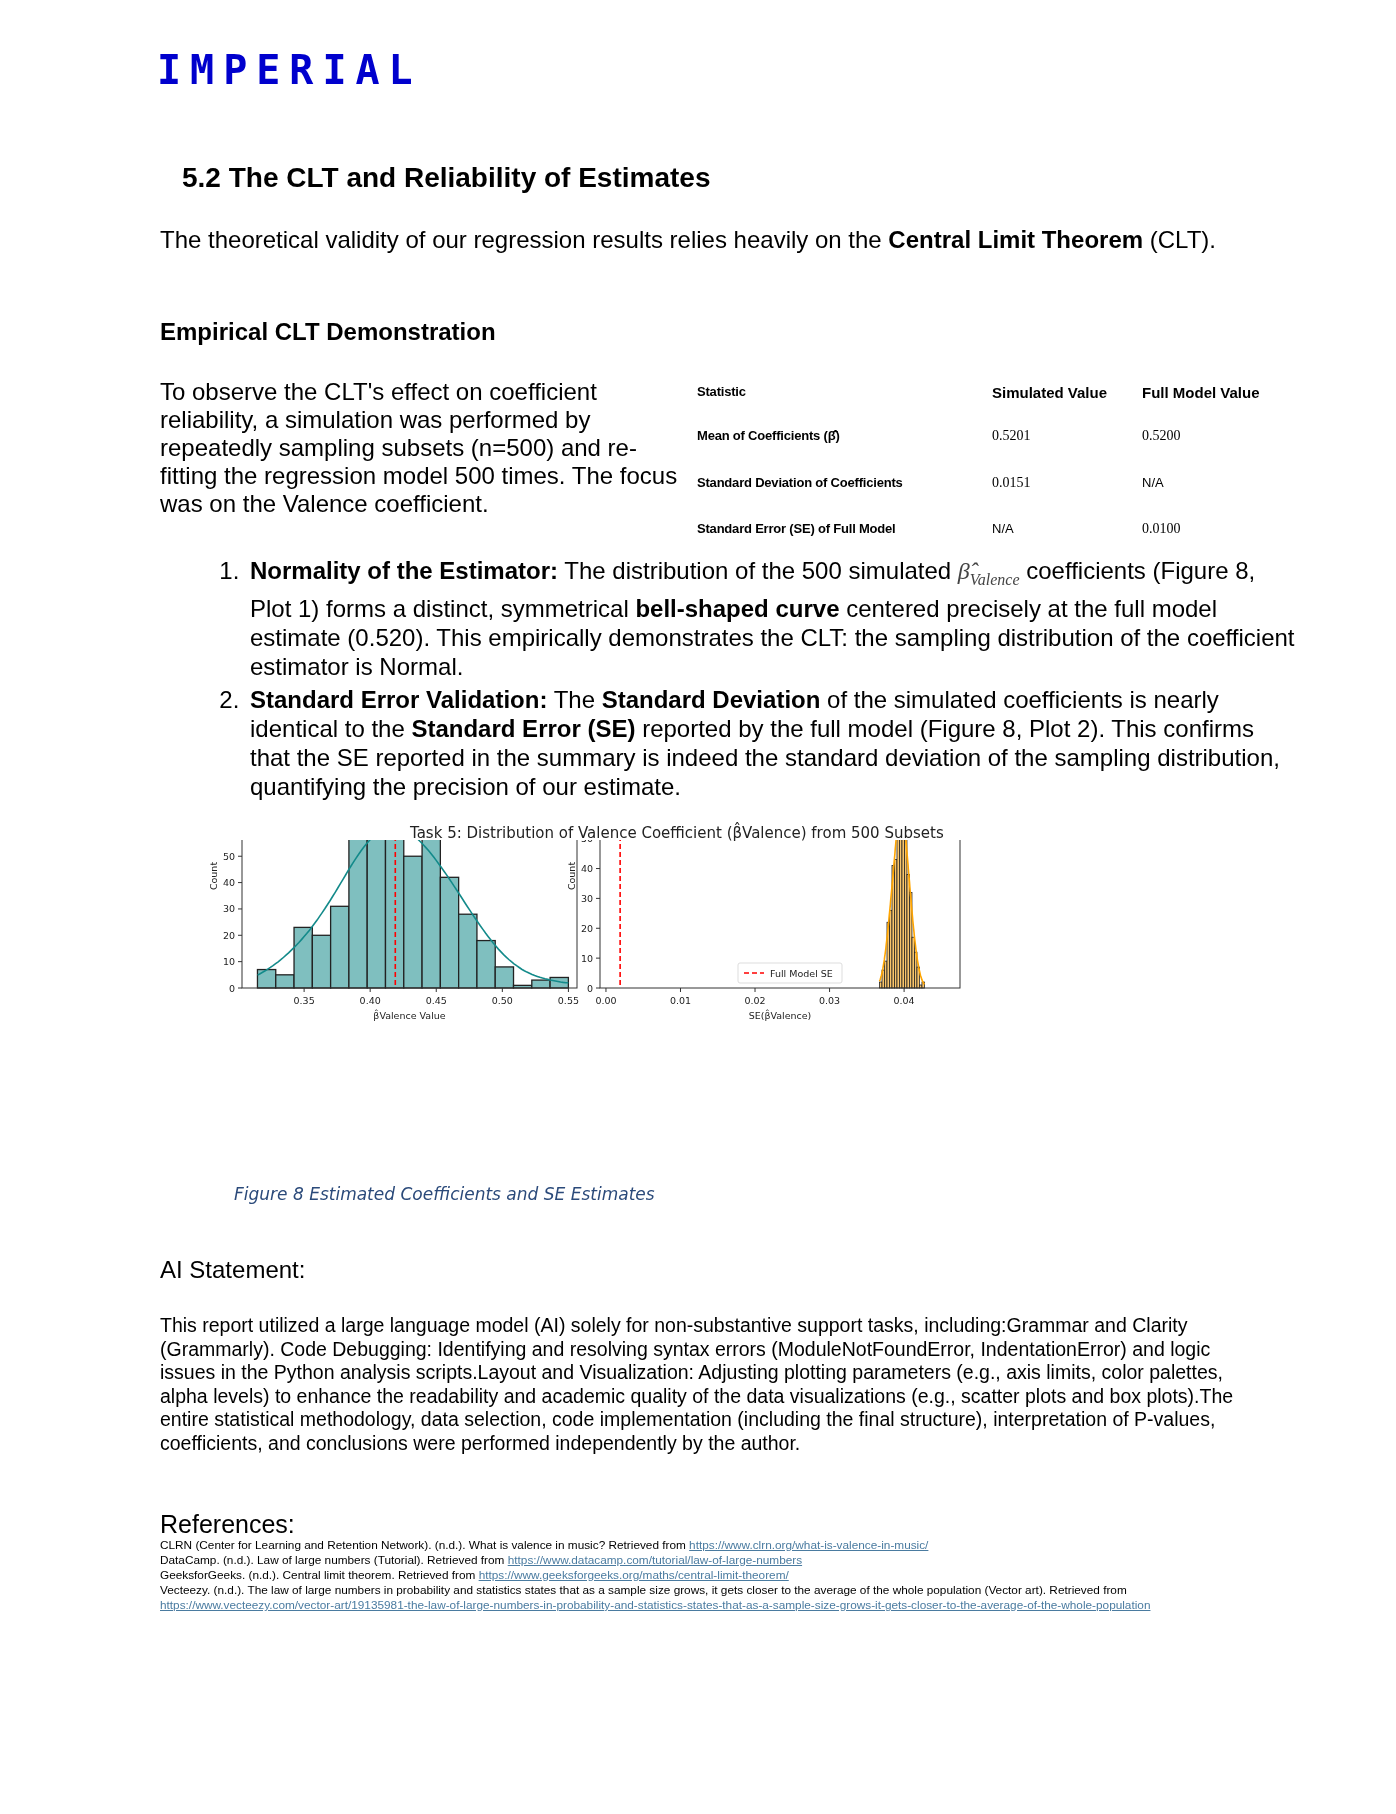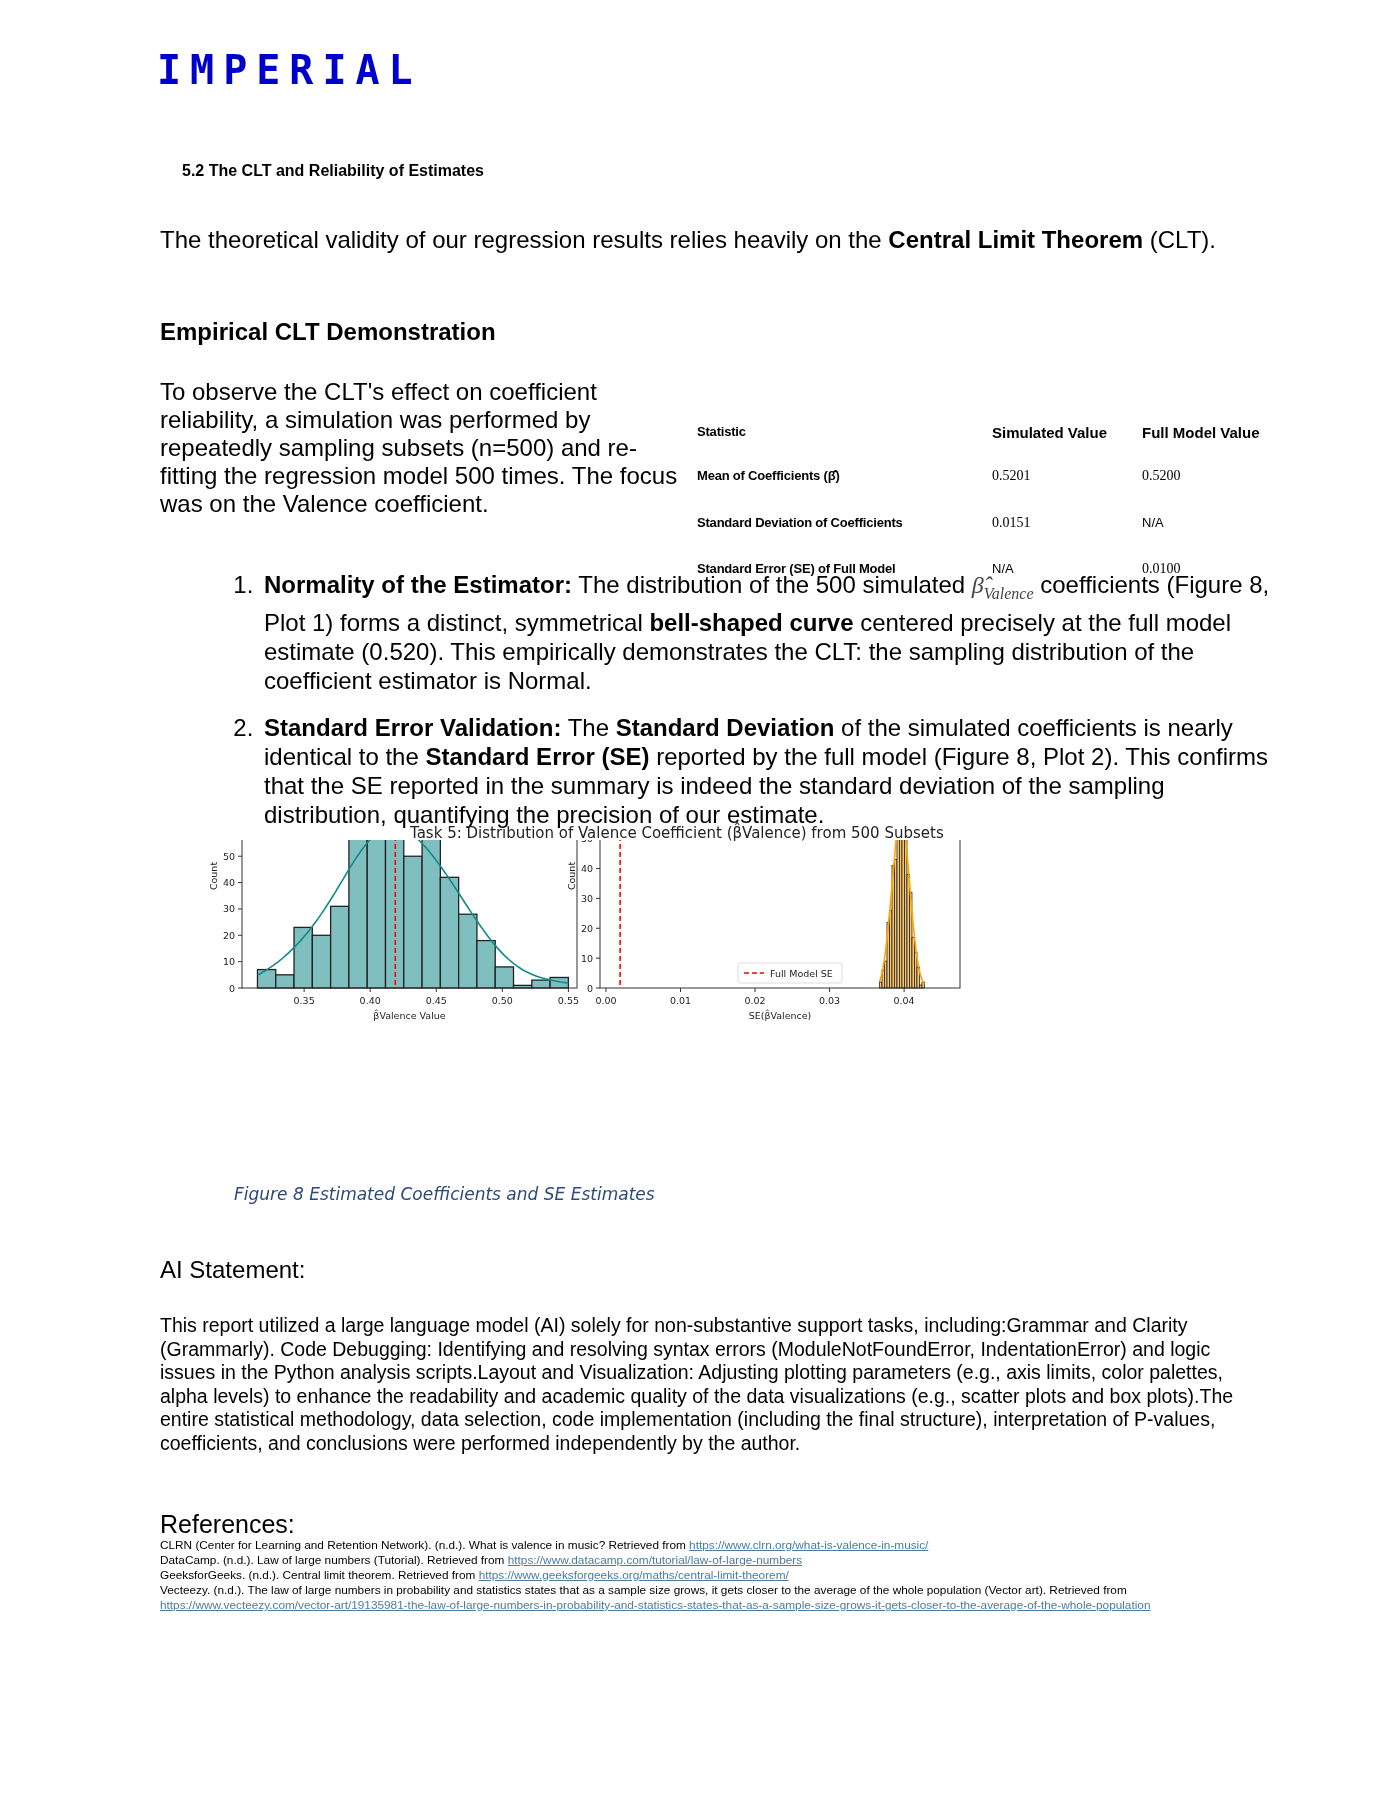--- a/index.html
+++ b/index.html
@@ -1,32 +1,32 @@
 <!DOCTYPE html>
 <html><head>
 <meta charset="utf-8">
 <style>
   html, body { margin:0; padding:0; background:#ffffff; }
   body { width:1396px; height:1814px; position:relative; overflow:hidden; font-family:"Liberation Sans", sans-serif; color:#000; }
   .abs { position:absolute; }
   .logo { left:157px; top:32px; font-family:"DejaVu Sans Mono", monospace; font-weight:bold; font-size:40px; letter-spacing:9px; color:#0000cd;margin-top:15px; }
-  .h2 { left:182px; top:162px; font-size:16px; font-weight:bold; }
+  .h2 { left:182px; top:162px; font-size:28px; font-weight:bold; }
   .p-intro { left:160px; top:226px; width:1080px; font-size:24px; line-height:28px; }
   .h3 { left:160px; top:318px; font-size:24px; font-weight:bold; }
   .p-sim { left:160px; top:378px; width:520px; font-size:24px; line-height:28px; }
   .stat-table { left:697px; top:378px; width:580px; font-size:13px; }
-  .stat-table .row { position:absolute; left:0; width:580px; height:20px;margin-top:40px; }
+  .stat-table .row { position:absolute; left:0; width:580px; height:20px; }
   .stat-table .c1 { position:absolute; left:0; font-weight:bold; font-family:"Liberation Sans", sans-serif; font-size:13px; letter-spacing:-0.2px; }
   .stat-table .c2 { position:absolute; left:295px; }
   .stat-table .c3 { position:absolute; left:445px; }
   .num { font-family:"Liberation Serif", serif; font-size:14px; }
   .na { font-family:"Liberation Sans", sans-serif; font-size:13px; }
   .hdr { font-weight:bold; font-size:15px; }
   ol.list { position:absolute; left:192px; top:552px; width:1060px; margin:0; padding:0 0 0 50px; font-size:24px; line-height:29px; }
-  ol.list li { margin:18px; padding-left:4px; }
+  ol.list li { margin:4px; padding-left:4px; }
   .beta { font-family:"Liberation Serif", serif; font-style:italic; color:#444; }
   .beta sub { font-size:16px; }
   .fig-title { left:410px; top:824px; font-family:"DejaVu Sans", sans-serif; font-size:15px; color:#222; }
   .fig-caption { left:234px; top:1184px; font-family:"DejaVu Sans", sans-serif; font-style:italic; font-size:17px; color:#2b4a7a; }
   .h-ai { left:160px; top:1256px; font-size:24px; }
   .p-ai { left:160px; top:1314px; width:1090px; font-size:19.5px; line-height:23.5px; }
   .h-ref { left:160px; top:1510px; font-size:25px; }
   .refs { left:160px; top:1538px; width:1100px; font-size:11.8px; line-height:15px; }
   .refs a { color:#4a7ba0; text-decoration:underline; }
   svg text { font-family:"DejaVu Sans", sans-serif; }

